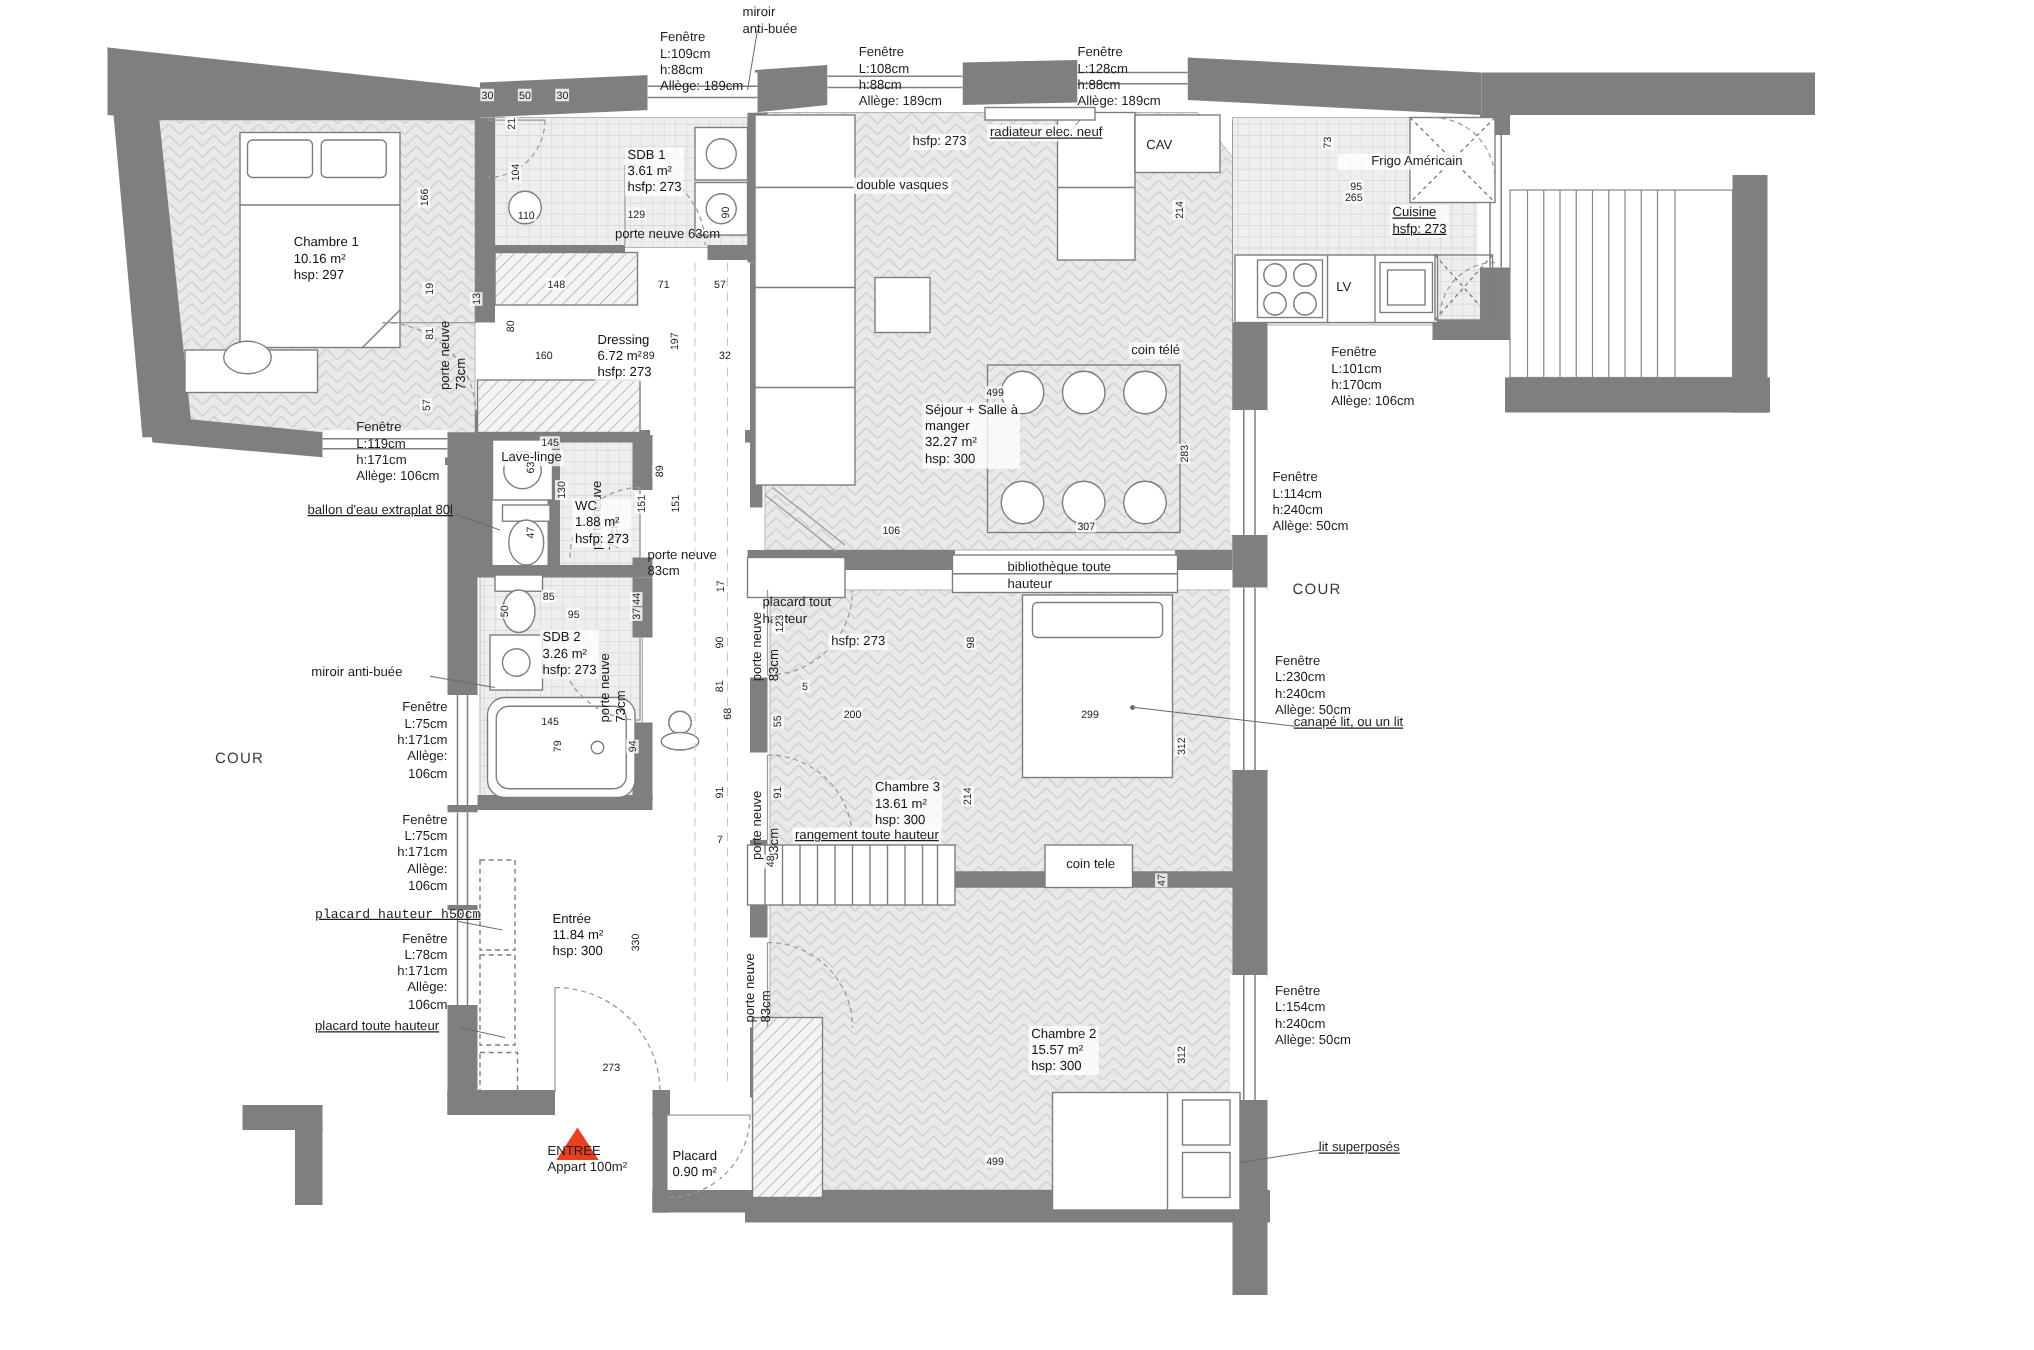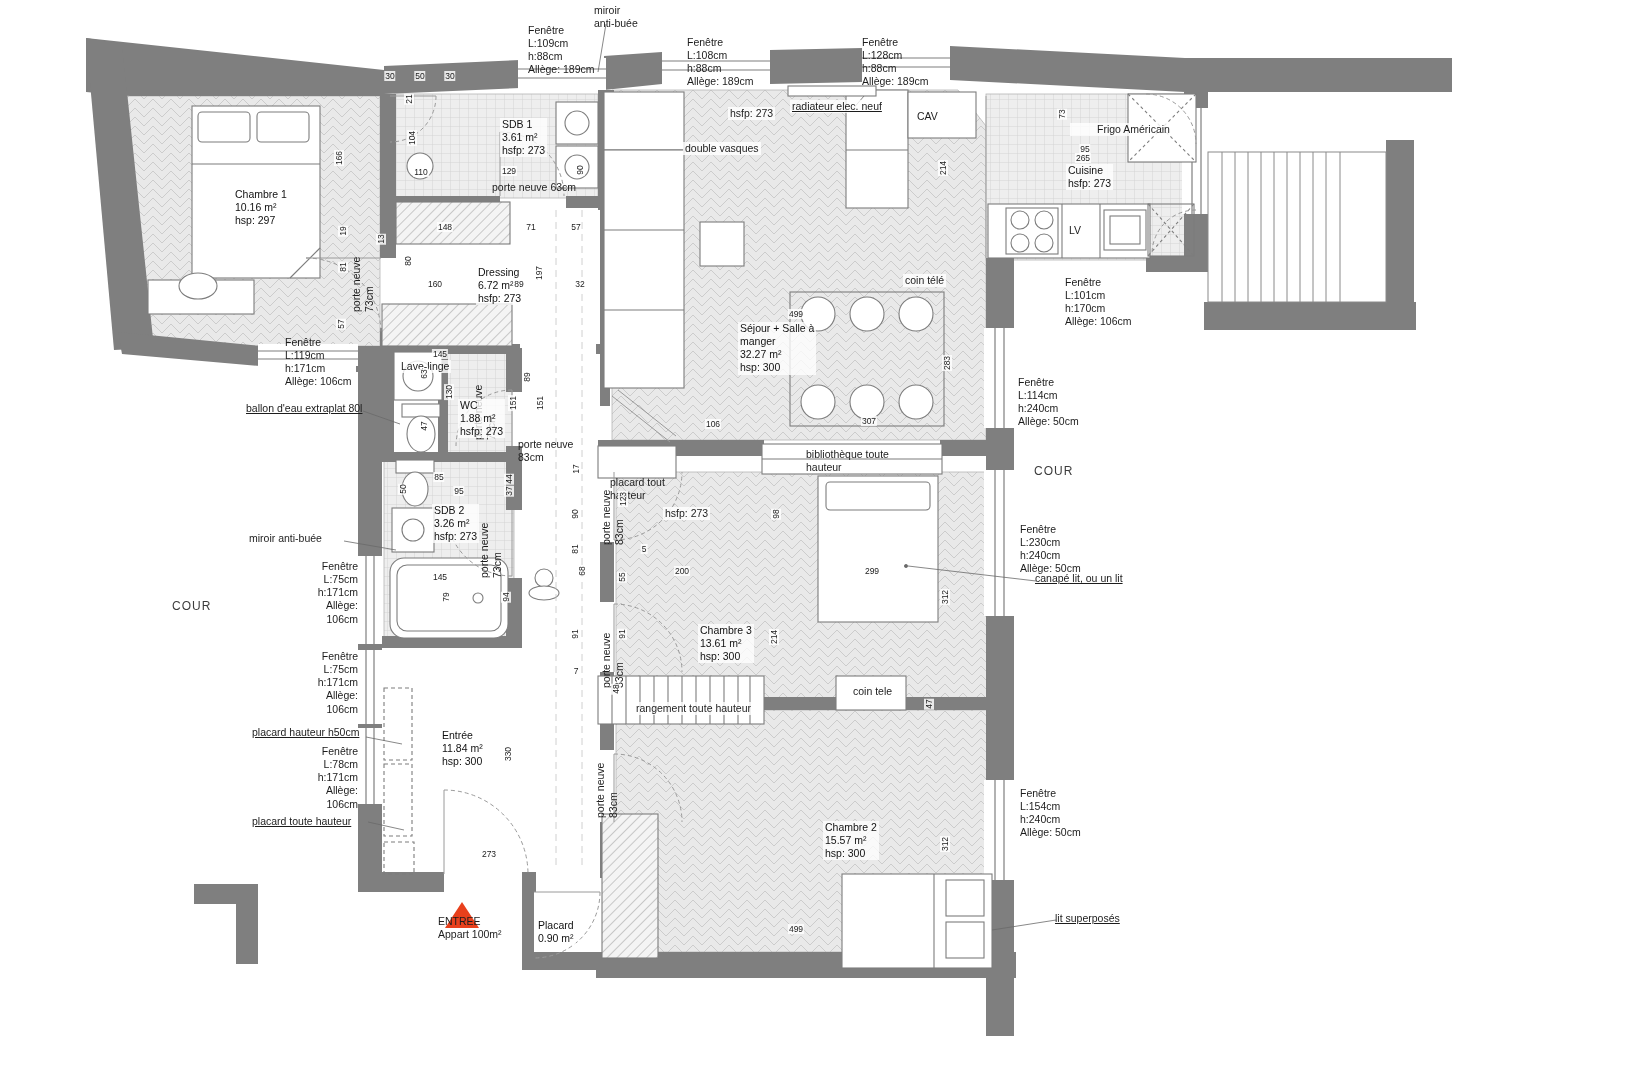--- a/index.html
+++ b/index.html
@@ -376,22 +376,22 @@
 83cm</div>
     <div class="lbl bg" style="left: 663px; top: 507px;">hsfp: 273</div>
     <div class="lbl" style="left: 249px; top: 532px;">miroir anti-buée</div>
     <div class="lbl u" style="left: 1035px; top: 572px;">canapé lit, ou un lit</div>
     <div class="lbl rot" style="left: 478px; top: 578px;">porte neuve
 73cm</div>
     <div class="lbl big" style="left: 172px; top: 599px;">COUR</div>
     <div class="lbl rot" style="left: 600px; top: 688px;">porte neuve
 83cm</div>
     <div class="lbl" style="left: 853px; top: 685px;">coin tele</div>
-    <div class="lbl bg" style="left: 634px; top: 702px;">rangement toute hauteur</div>
-    <div class="lbl u" style="left: 252px; top: 726px;">placard hauteur h50cm</div>
+    <div class="lbl bg" style="left: 634px; top: 662px; text-decoration: underline;">rangement toute hauteur</div>
+    <div class="lbl u" style="left: 252px; top: 726px; font-family: Liberation Mono, monospace;">placard hauteur h50cm</div>
     <div class="lbl rot" style="left: 594px; top: 818px;">porte neuve
 83cm</div>
     <div class="lbl u" style="left: 252px; top: 815px;">placard toute hauteur</div>
     <div class="lbl" style="left: 438px; top: 915px;">ENTREE
 Appart 100m²</div>
     <div class="lbl u" style="left: 1055px; top: 912px;">lit superposés</div>
     <div class="dim" style="left: 390px; top: 76px;">30</div>
     <div class="dim" style="left: 420px; top: 76px;">50</div>
     <div class="dim" style="left: 450px; top: 76px;">30</div>
     <div class="dim rot" style="left: 409px; top: 99px;">21</div>
@@ -468,21 +468,21 @@
     <div class="lbl room" style="left: 458px; top: 399px;">WC
 1.88 m²
 hsfp: 273</div>
     <div class="lbl room" style="left: 432px; top: 504px;">SDB 2
 3.26 m²
 hsfp: 273</div>
     <div class="lbl room" style="left: 738px; top: 322px;">Séjour + Salle à
 manger
 32.27 m²
 hsp: 300</div>
-    <div class="lbl room" style="left: 1066px; top: 164px;">Cuisine
+    <div class="lbl room" style="left: 1112px; top: 164px; text-decoration: underline;">Cuisine
 hsfp: 273</div>
     <div class="lbl room" style="left: 698px; top: 624px;">Chambre 3
 13.61 m²
 hsp: 300</div>
     <div class="lbl room" style="left: 823px; top: 821px;">Chambre 2
 15.57 m²
 hsp: 300</div>
     <div class="lbl room" style="left: 440px; top: 729px;">Entrée
 11.84 m²
 hsp: 300</div>

